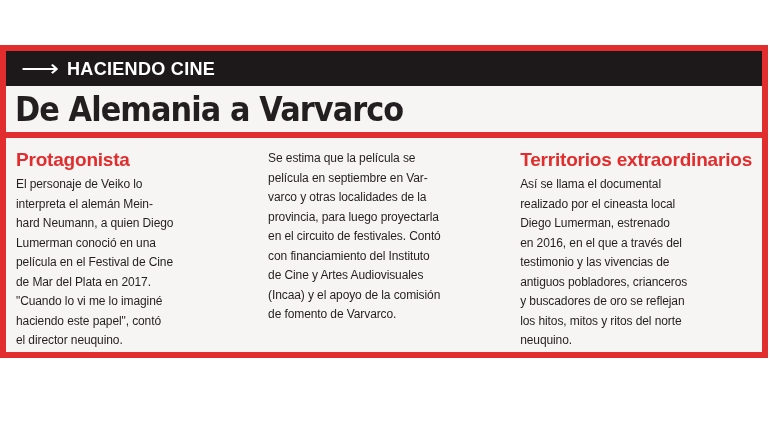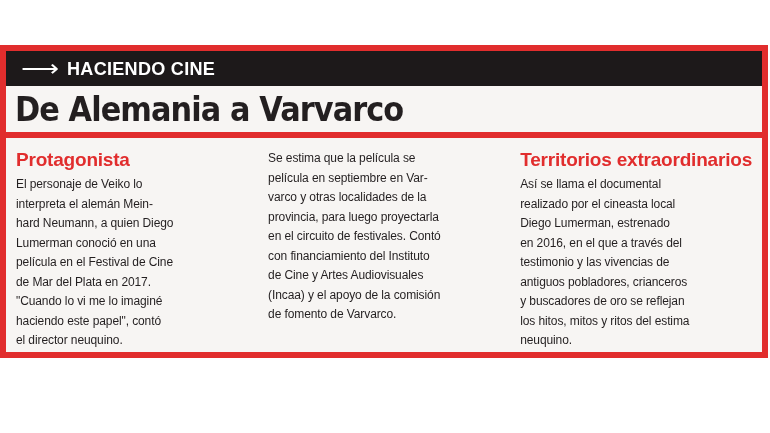--- a/index.html
+++ b/index.html
@@ -145,19 +145,19 @@
 
     <div class="col">
       <h2>Territorios extraordinarios</h2>
       <p>Así se llama el documental
 realizado por el cineasta local
 Diego Lumerman, estrenado
 en 2016, en el que a través del
 testimonio y las vivencias de
 antiguos pobladores, crianceros
 y buscadores de oro se reflejan
-los hitos, mitos y ritos del estima
+los hitos, mitos y ritos del norte
 neuquino.</p>
     </div>
 
   </div>
 
 </div>
 
 </body></html>

